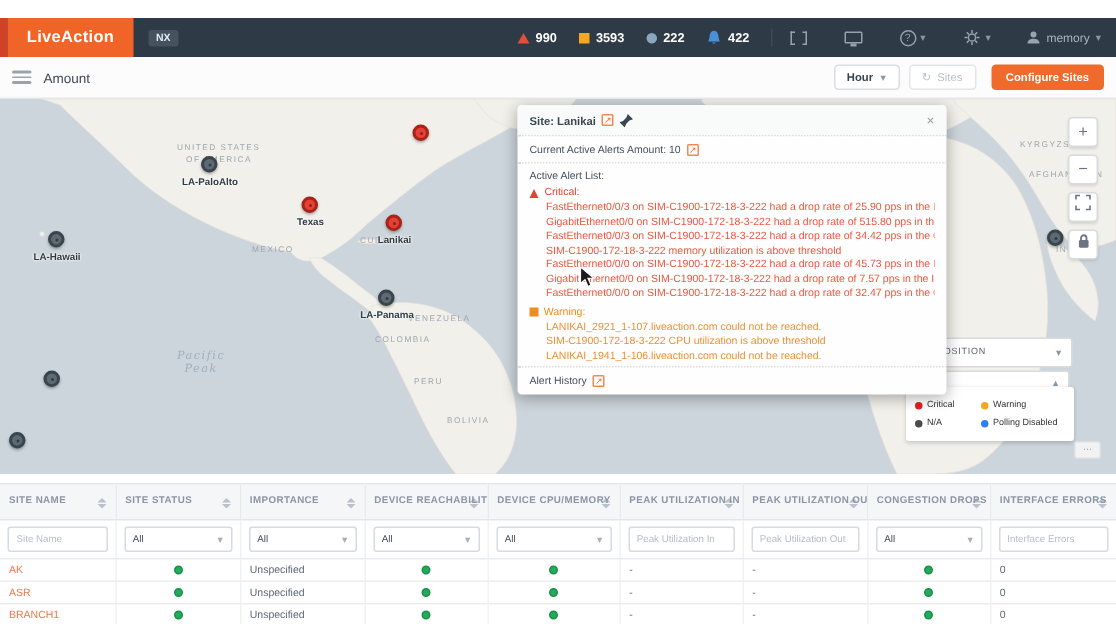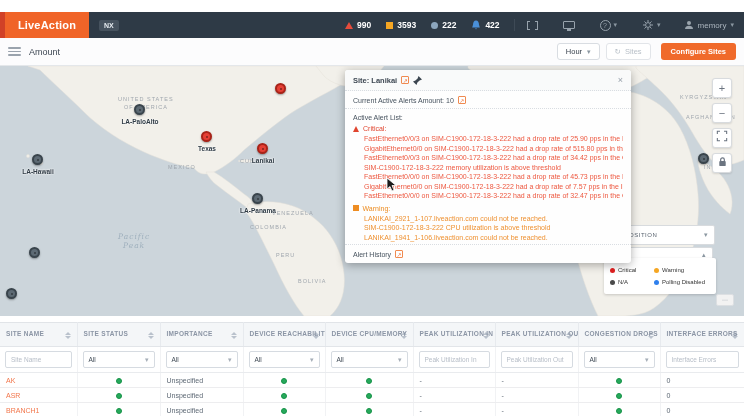--- a/index.html
+++ b/index.html
@@ -39,21 +39,21 @@
   .menu-ic { width:13px; display:flex; flex-direction:column; gap:2px; }
   .menu-ic i { height:1.6px; background:#9aa3ad; border-radius:1px; }
   .crumb { margin-left:8px; font-size:9px; color:#3f4854; }
   .tb-spacer { flex:1; }
   .box { border:1px solid #d9dde2; border-radius:3px; background:#fff; font-size:7.5px;
     color:#39434e; padding:3px 8px; display:flex; align-items:center; gap:5px; }
   .btn-apply { margin-left:6px; border:1px solid #e2e5e9; border-radius:3px; color:#b9c0c8;
     font-size:7.5px; padding:3px 8px; display:flex; gap:4px; align-items:center; background:#fff; }
   .btn-configure { margin-left:10px; background:#f06a2b; color:#fff; font-size:7.5px; font-weight:bold;
     padding:4px 10px; border-radius:3px; border:none; }
-  .hour { margin-left:10px; }
+  .hour { margin-left:10px;font-weight:bold; }
 
   
   .map { position:relative; height:250px; background:#ccd5db; overflow:hidden; }
   .map svg.land { position:absolute; inset:0; }
   .clabel { position:absolute; font-size:5.5px; color:#a0a7ae; letter-spacing:1px; white-space:nowrap; }
   .olabel { position:absolute; font-family:"DejaVu Serif",serif; font-style:italic; font-size:7.5px;
     color:#9fb0bd; letter-spacing:1px; text-align:center; line-height:9px; }
   .marker { position:absolute; width:11px; height:11px; border-radius:50%; border:2px solid #39444c;
     background:#5d6a74; box-shadow:0 1px 2px rgba(0,0,0,.35); }
   .marker:after { content:""; position:absolute; left:2.5px; top:2.5px; width:2px; height:2px;

